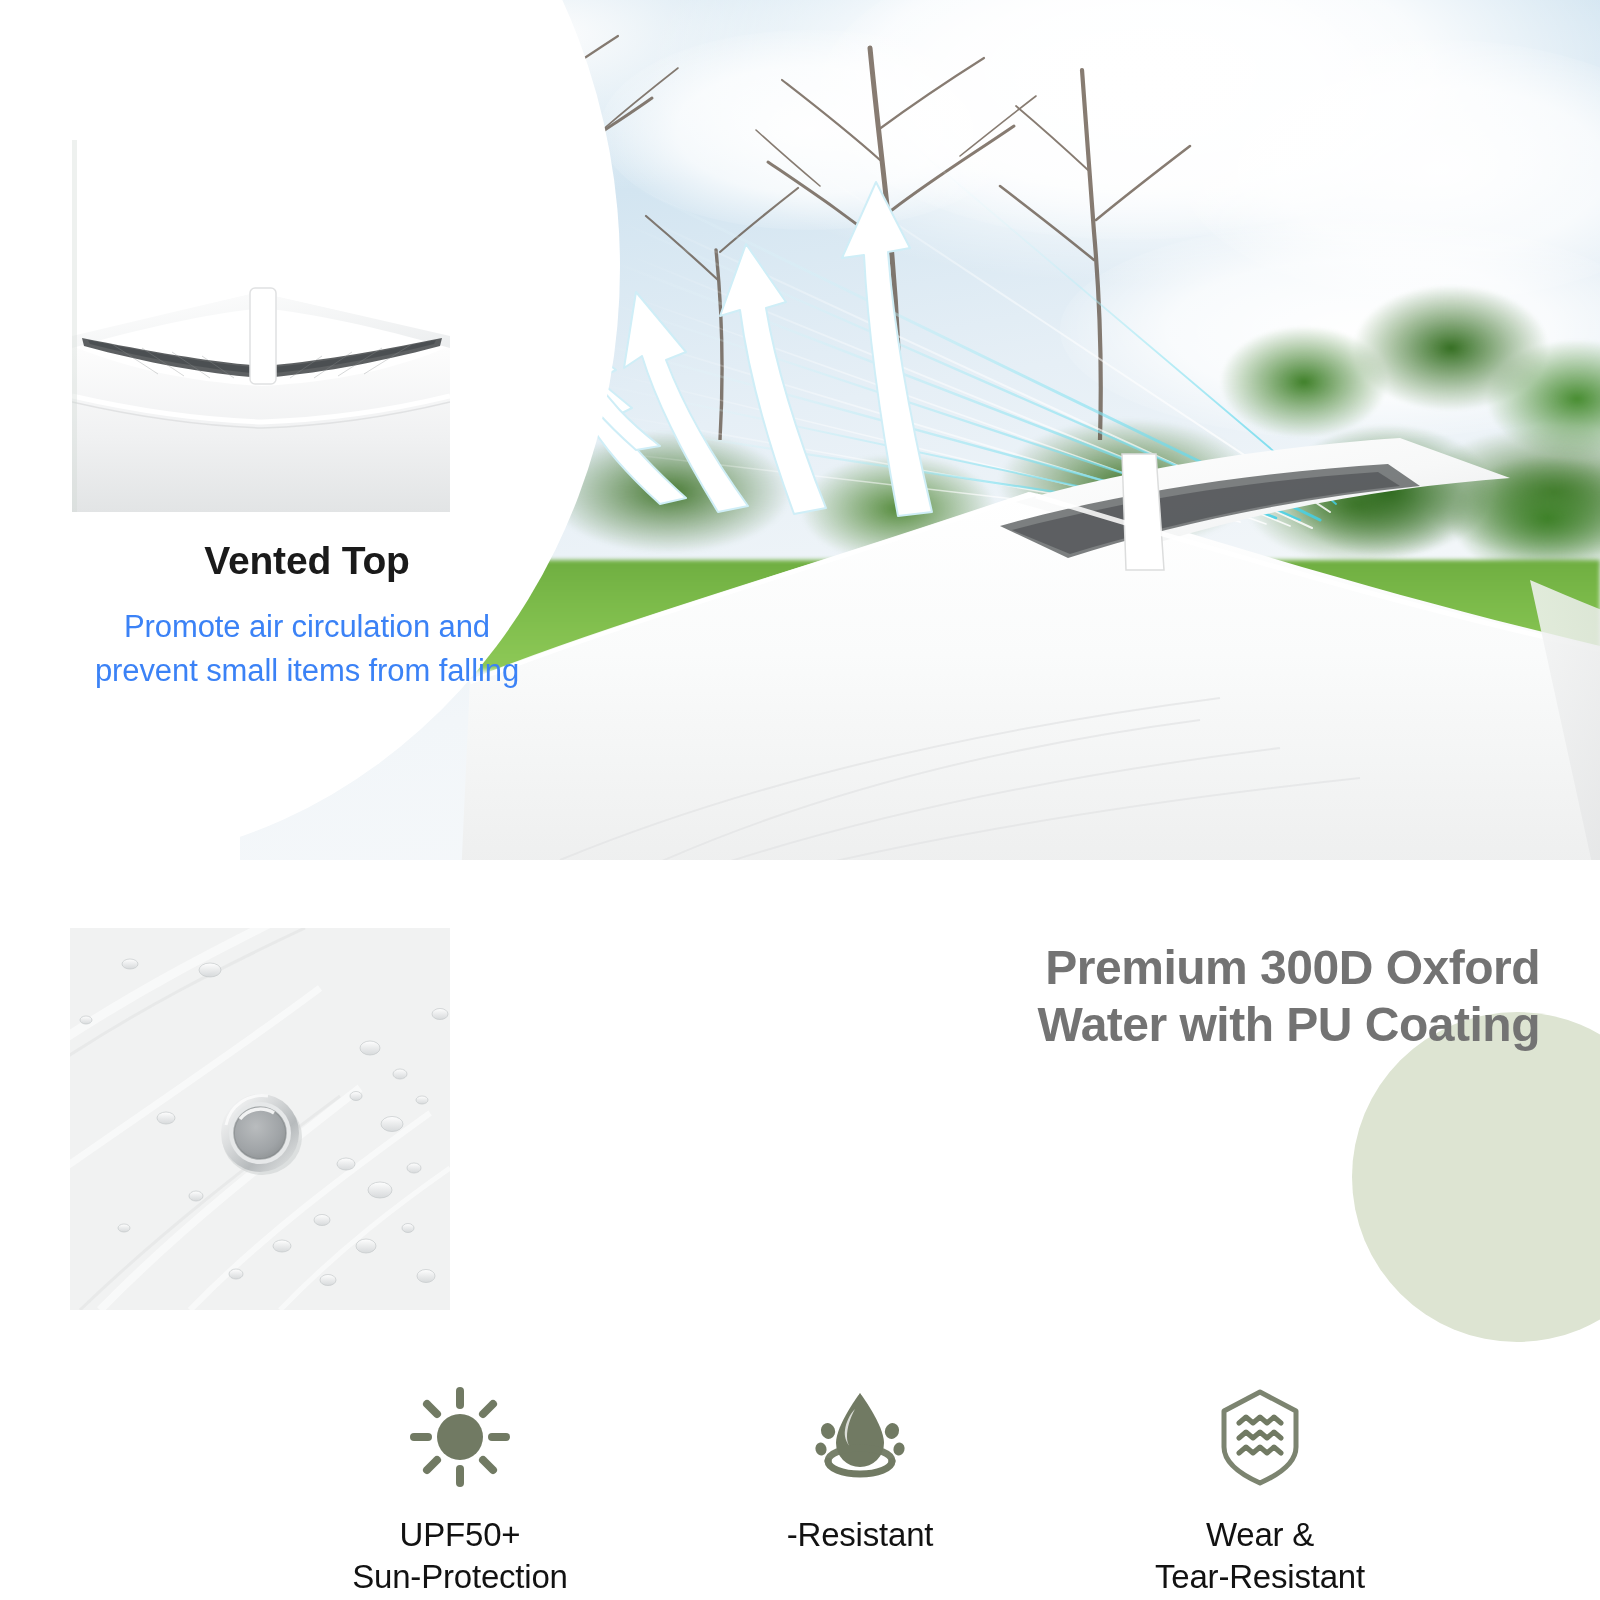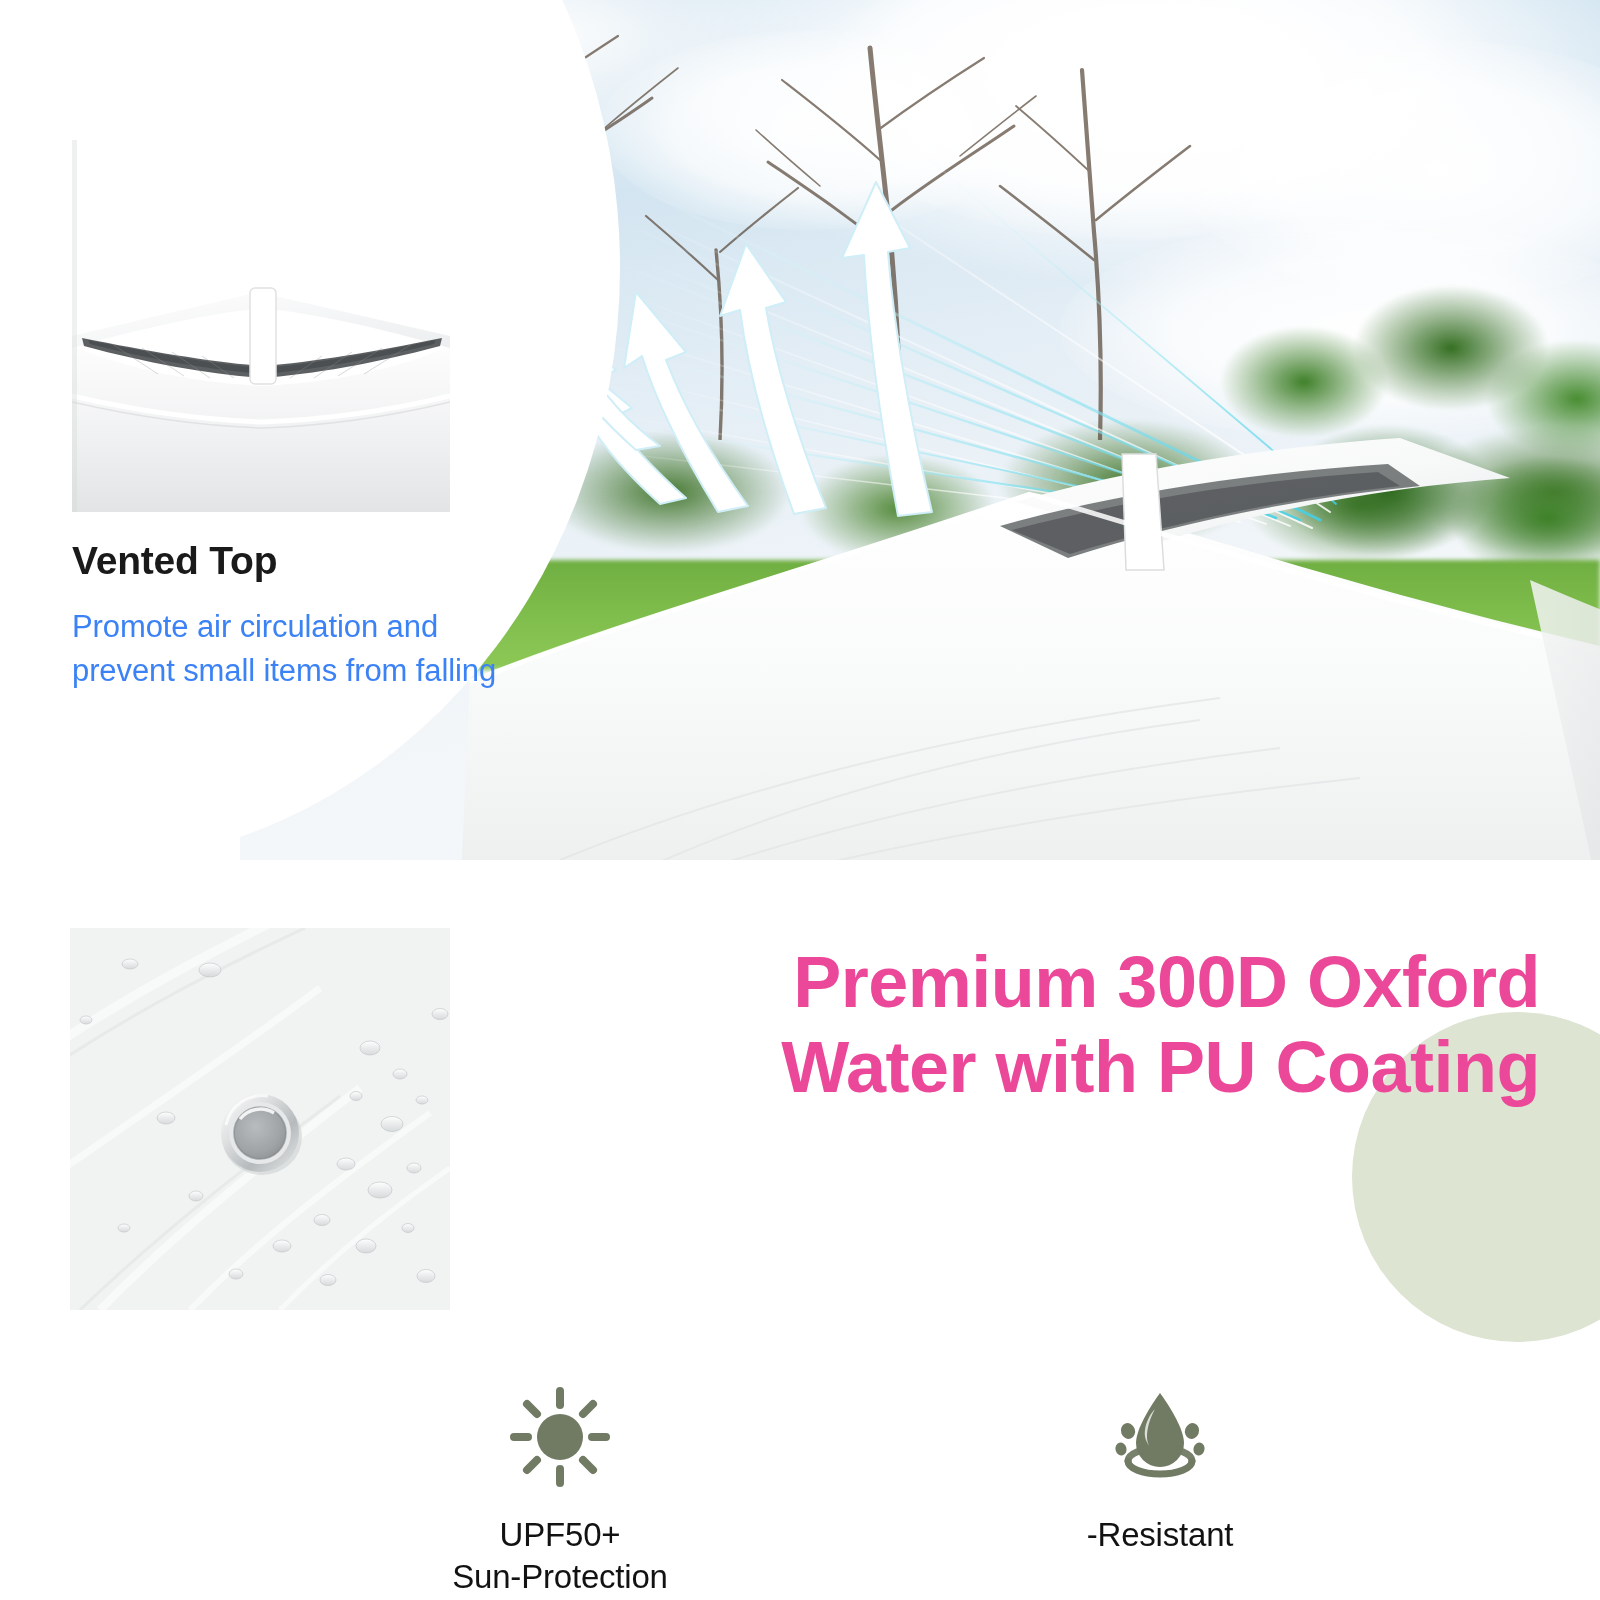--- a/index.html
+++ b/index.html
@@ -125,21 +125,21 @@
   
   #vent-inset {
     position: absolute;
     left: 72px; top: 140px;
     width: 378px; height: 372px;
     background: linear-gradient(180deg, #ffffff 0%, #ffffff 44%, #f3f4f5 52%, #e8eaec 100%);
     overflow: hidden;
   }
 
   
-  #vent-text { position: absolute; left: 72px; top: 540px; width: 470px; }
+  #vent-text { position: absolute; left: 72px; top: 540px; width: 470px; text-align: center; }
   #vent-title {
     font-size: 39px; font-weight: 700; color: #1a1a1a;
     letter-spacing: -0.2px; margin: 0 0 22px 0; line-height: 1.1;
   }
   #vent-desc {
     font-size: 31px; font-weight: 300; color: #3b82f6;
     line-height: 1.42; margin: 0; letter-spacing: -0.1px;
   }
 
   
@@ -157,24 +157,24 @@
     width: 380px; height: 382px;
     background: linear-gradient(145deg, #fafafa 0%, #f2f3f3 40%, #ebecec 72%, #e4e5e6 100%);
     overflow: hidden;
   }
 
   #headline {
     position: absolute;
     left: 520px; top: 940px;
     width: 1020px;
     text-align: right;
-    font-size: 72px;
+    font-size: 48px;
     font-weight: 700;
     line-height: 1.18;
-    color: #ec4899;
+    color: #737373;
     letter-spacing: -0.5px;
   }
   #headline .hl-line { display: block; white-space: nowrap; }
 
   
   #features {
     position: absolute;
     left: 260px; top: 1382px;
     width: 1200px;
     display: flex;
@@ -488,14 +488,30 @@
           <path d="M20 76 A 32 13 0 0 0 84 76"></path>
           <path d="M20 76 A 32 13 0 0 1 84 76" opacity="0.95"></path>
         </g>
       </svg>
     </div>
     <div class="feature-label">
       <span>-Resistant</span>
     </div>
   </div>
 
+  <div class="feature">
+    <div class="feature-icon">
+      <svg width="104" height="104" viewBox="0 0 104 104">
+        <path d="M52 7 L 88 26 L 88 62 C 88 78, 70 90, 52 98 C 34 90, 16 78, 16 62 L 16 26 Z" fill="none" stroke="#7C8470" stroke-width="5" stroke-linejoin="round"></path>
+        <g fill="none" stroke="#717A63" stroke-width="5" stroke-linecap="round" stroke-linejoin="round">
+          <path d="M31 38 L 38 32 L 45 38 L 52 32 L 59 38 L 66 32 L 73 38"></path>
+          <path d="M31 53 L 38 47 L 45 53 L 52 47 L 59 53 L 66 47 L 73 53"></path>
+          <path d="M31 68 L 38 62 L 45 68 L 52 62 L 59 68 L 66 62 L 73 68"></path>
+        </g>
+      </svg>
+    </div>
+    <div class="feature-label">
+      <span>Wear &amp;</span>
+      <span>Tear-Resistant</span>
+    </div>
+  </div>
 
 </div>
 
 </body></html>

